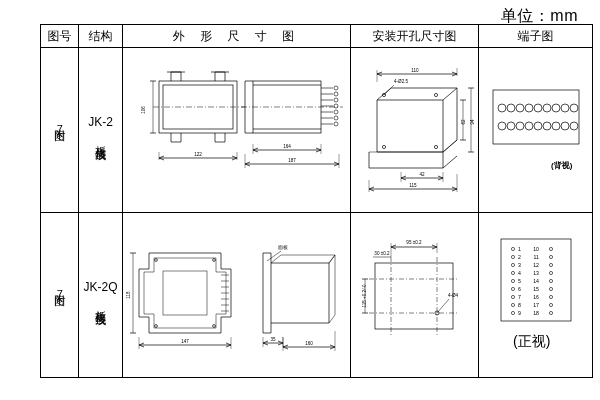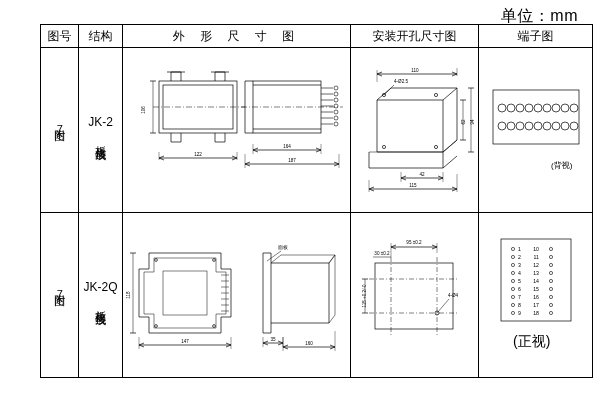--- a/index.html
+++ b/index.html
@@ -240,21 +240,21 @@
                   <circle cx="41" cy="78" r="4"></circle>
                 <circle cx="50" cy="78" r="4"></circle>
                   <circle cx="59" cy="78" r="4"></circle>
                   <circle cx="68" cy="78" r="4"></circle>
                 <circle cx="77" cy="78" r="4"></circle>
                   <circle cx="86" cy="78" r="4"></circle>
                   <circle cx="95" cy="78" r="4"></circle>
               </g>
             </g>
           </svg>
-          <div style="position:absolute;left:72px;top:112px;" class="term-note">(背视)</div>
+          <div style="position:absolute;left:72px;top:112px;font-weight:bold;" class="term-note">(背视)</div>
         </div>
       </td>
     </tr>
 
     <tr style="height:165px">
       <td>
         <span class="vtext">附图7</span>
       </td>
       <td>
         <div class="struct">

